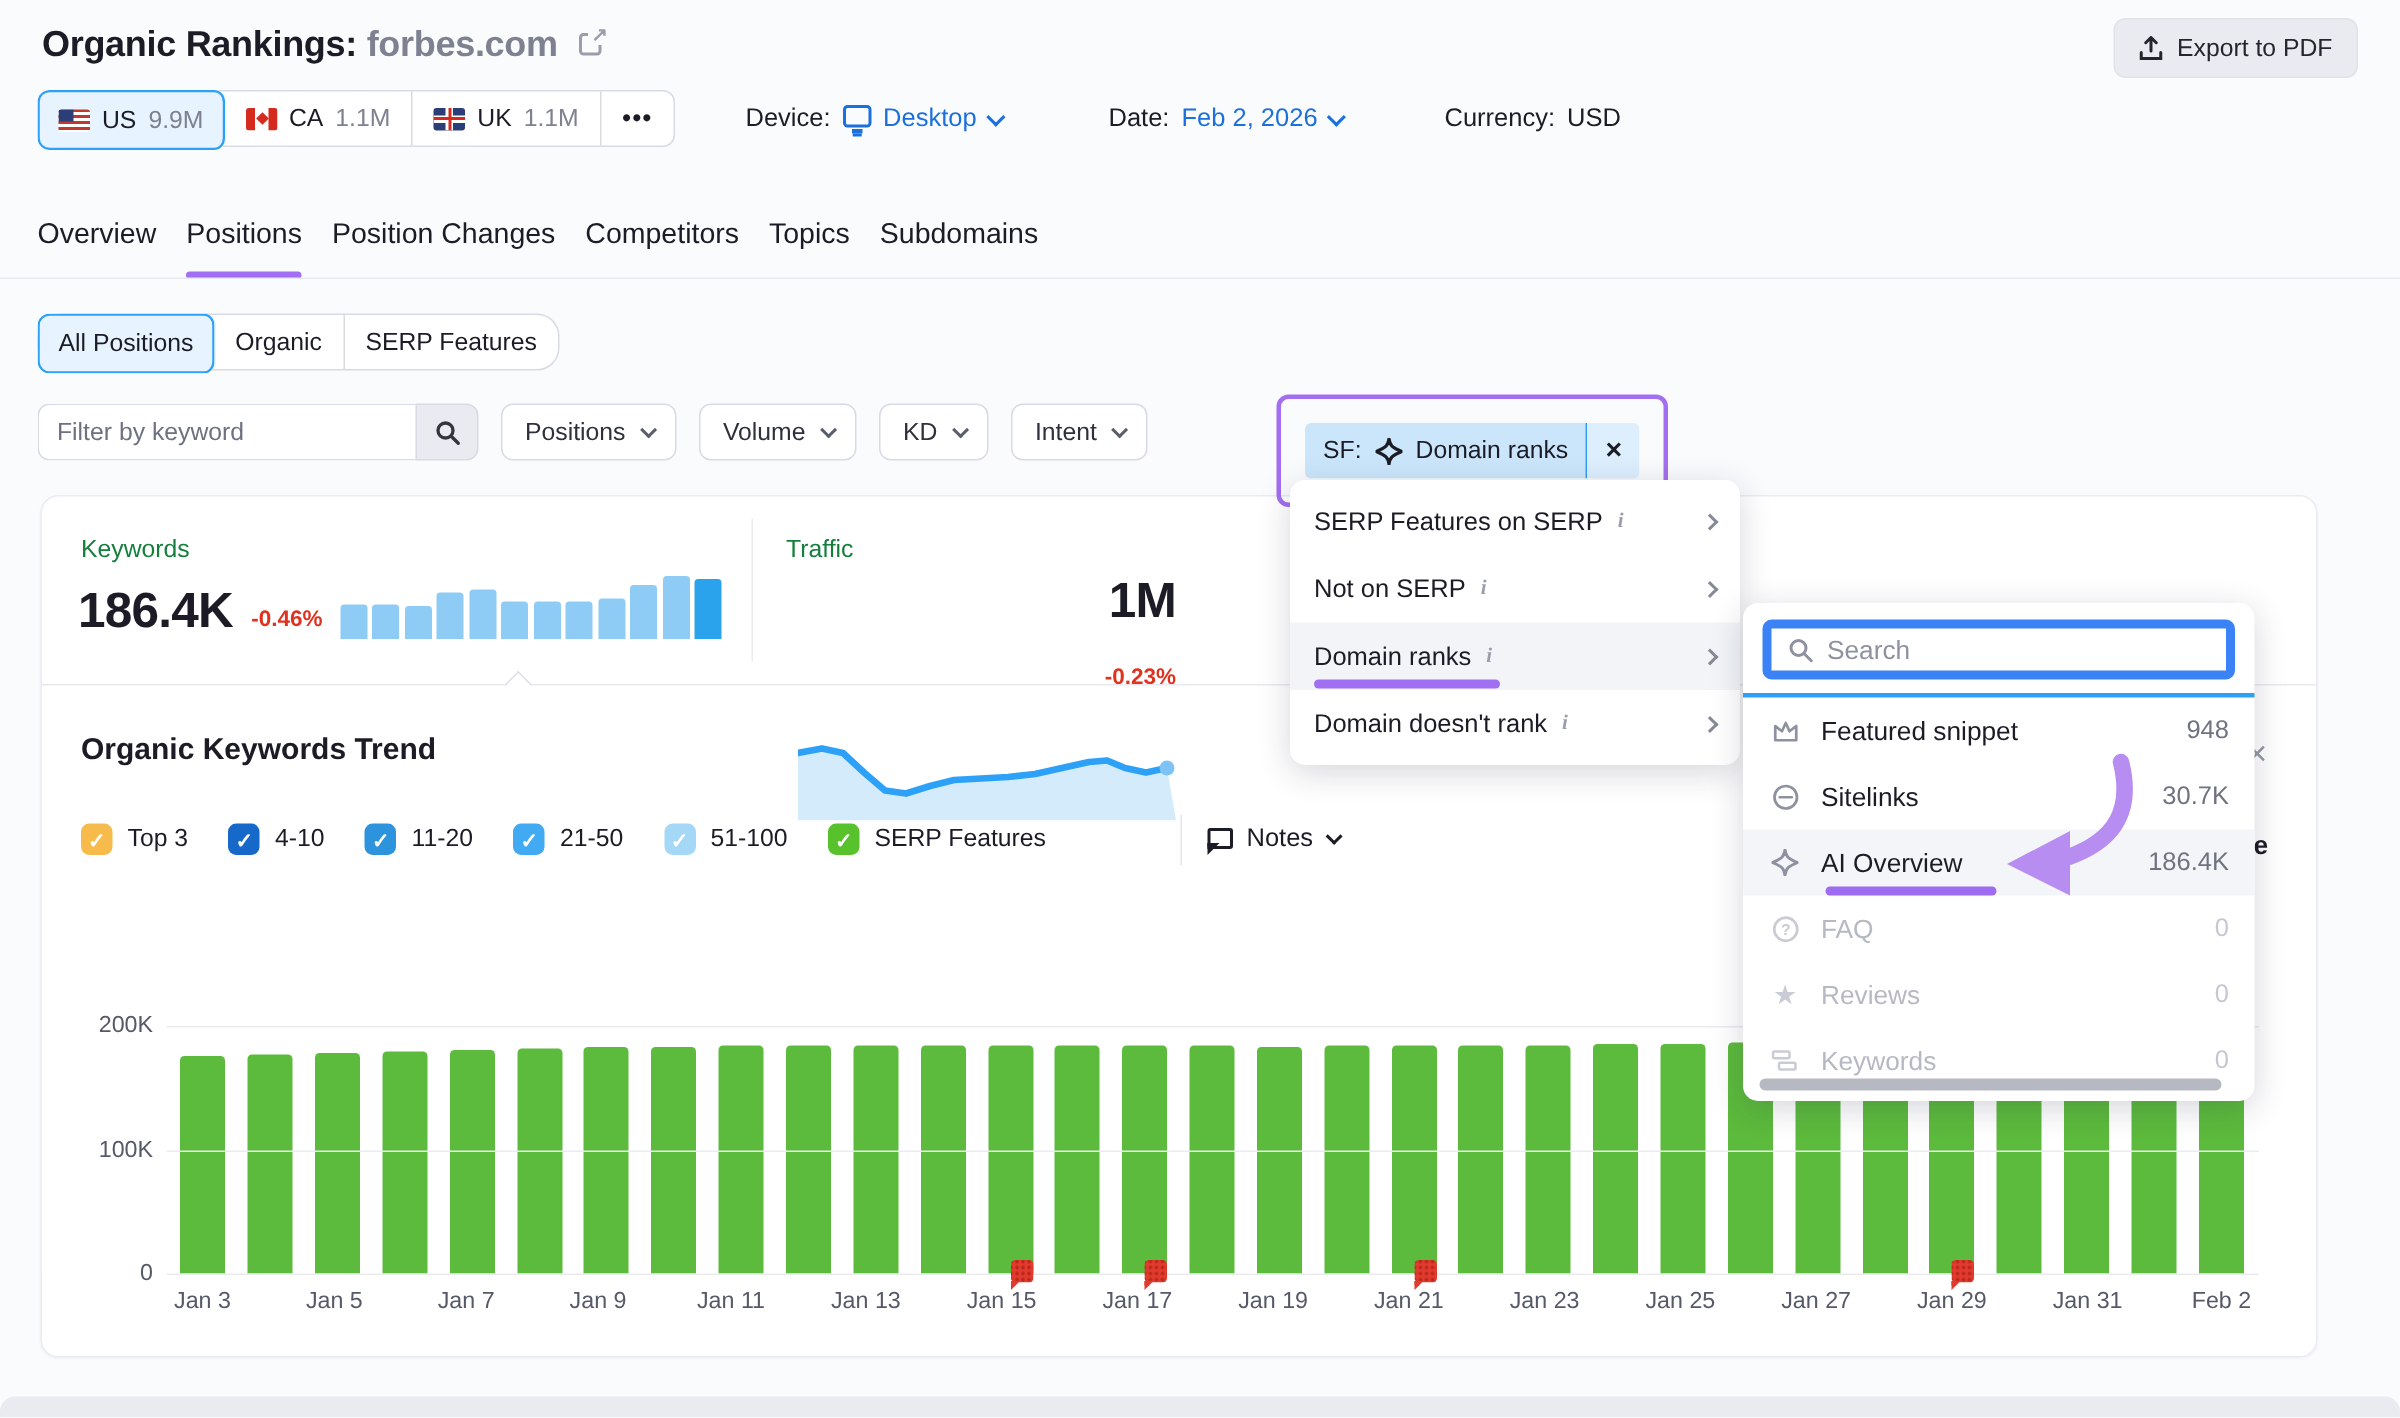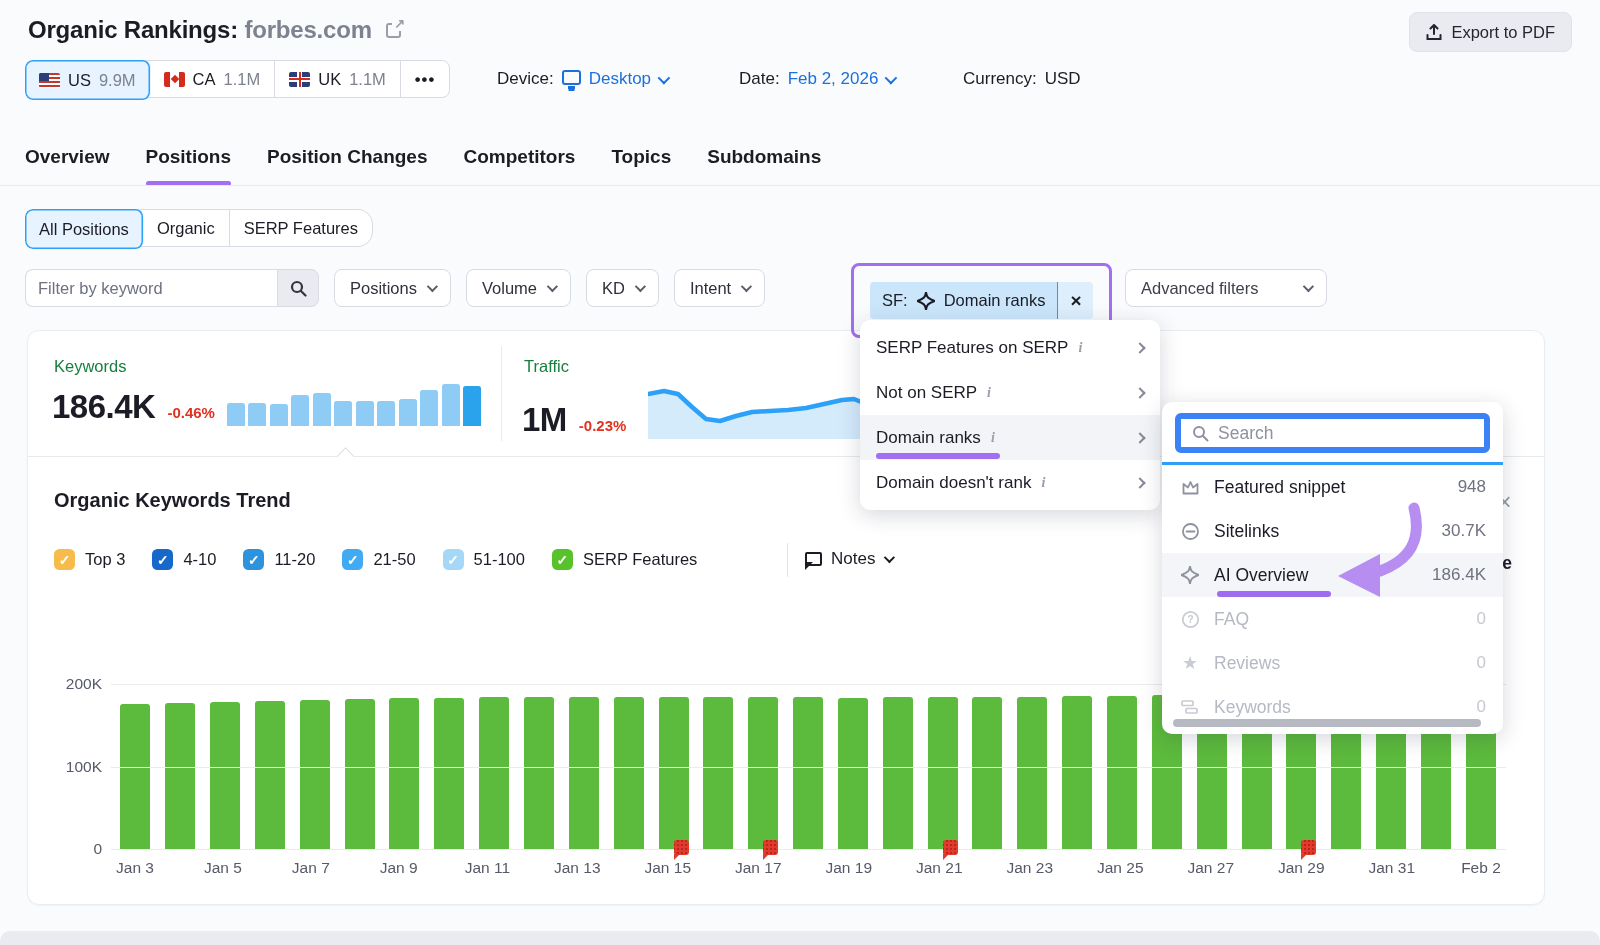--- a/index.html
+++ b/index.html
@@ -39,21 +39,21 @@
   .kv { display:flex; align-items:center; gap:8px; font-size:17px; height:38px; }
   .kv .lbl { color:#1b1c25; }
   .kv .val-blue { color:#1c70dc; font-weight:400; cursor:pointer; display:flex; align-items:center; gap:7px; }
   .chev { width:9px; height:9px; border-right:2.2px solid #5a5e6b; border-bottom:2.2px solid #5a5e6b; transform:rotate(45deg) translateY(-2px); display:inline-block; }
   .chev.blue { border-color:#1c70dc; }
   .chev.right { transform:rotate(-45deg); }
   .monitor-icon { width:19px; height:15px; border:2.2px solid #1c70dc; border-radius:3px; position:relative; margin-top:-4px; }
   .monitor-icon::after { content:""; position:absolute; left:3px; bottom:-6px; width:7px; height:2.5px; background:#1c70dc; box-shadow:0 2.5px 0 -0.5px #1c70dc; left:4px; }
 
   
-  .nav-row { left:25px; top:146px; display:flex; gap:36px; font-size:19px; font-weight:700; }
+  .nav-row { left:25px; top:146px; display:flex; gap:20px; font-size:19px; font-weight:400; }
   .nav-tab { position:relative; cursor:pointer; padding-bottom:18px; }
   .nav-tab.active::after { content:""; position:absolute; left:0; right:0; bottom:0; height:5px; border-radius:3px; background:#a16ff2; }
   .nav-border { left:0; right:0; top:185px; height:1px; background:#e8eaef; }
 
   
   .postabs { left:25px; top:209px;border-radius:15px; }
   .filter-row { top:269px; left:25px; display:flex; gap:15px; align-items:center; }
   .kw-wrap { display:flex; }
   .kw-input { width:252px; height:38px; border:1px solid #d8dbe4; border-right:none; border-radius:8px 0 0 8px; padding:0 12px; font-size:16.5px; font-family:"Liberation Sans",sans-serif; color:#1b1c25; background:#fff; }
   .kw-input::placeholder { color:#6d7180; }
@@ -246,24 +246,20 @@
             <path d="M9 0.5 C9.7 5 10.8 6.3 17.5 9 C10.8 11.7 9.7 13 9 17.5 C8.3 13 7.2 11.7 0.5 9 C7.2 6.3 8.3 5 9 0.5 Z" fill="none" stroke="#1b1c25" stroke-width="2.1" stroke-linejoin="round"></path>
           </svg>
         <span>Domain ranks</span>
       </div>
       <div class="sf-x">
           <span>×</span>
         </div>
     </div>
   </div>
 
-  <button class="abs drop-btn adv-btn">
-    <span>Advanced filters</span>
-    <span class="chev"></span>
-  </button>
 
   <div class="abs card">
 
     <div class="abs sum-label" style="left:26px; top:26px;">Keywords</div>
     <div class="abs" style="left:24px; top:50px; display:flex; align-items:flex-end; gap:12px;">
       <span class="big-num">186.4K</span>
       <span class="chg" style="padding-bottom:5px;">-0.46%</span>
       <div class="spark-bars" id="kw-spark">
           <i style="height: 52%;"></i>
           <i style="height: 52%;"></i>
@@ -275,21 +271,21 @@
           <i style="height: 55%;"></i>
           <i style="height: 60%;"></i>
           <i style="height: 80%;"></i>
           <i style="height: 93%;"></i>
           <i class="last" style="height: 88%;"></i>
         </div>
     </div>
     <div class="abs vdiv" style="left:473px; top:15px; height:95px;"></div>
 
     <div class="abs sum-label" style="left:496px; top:26px;">Traffic</div>
-    <div class="abs" style="left:494px; top:50px; display:flex; align-items:flex-end; gap:12px;">
+    <div class="abs" style="left:494px; top:50px; display:flex; align-items:flex-end; gap:24px;flex-direction:column;">
       <span class="big-num">1M</span>
       <span class="chg" style="padding-bottom:5px;">-0.23%</span>
       <svg id="traffic-spark" width="252" height="58" viewBox="0 0 252 58" style="margin-left:10px;">
           <path d="M0,13 L16,10 L30,13 L44,26 L58,38 L72,40 L88,35 L104,31 L122,30 L140,29 L158,27 L176,23 L194,19 L206,18 L218,23 L232,26 L246,23 L252,58 L0,58 Z" fill="#d4ebfc"></path>
           <path d="M0,13 L16,10 L30,13 L44,26 L58,38 L72,40 L88,35 L104,31 L122,30 L140,29 L158,27 L176,23 L194,19 L206,18 L218,23 L232,26 L246,23" fill="none" stroke="#2da1f8" stroke-width="4.5" stroke-linejoin="round" stroke-linecap="round"></path>
           <circle cx="246" cy="23" r="5" fill="#7ec3f5"></circle>
         </svg>
     </div>
     <div class="abs vdiv" style="left:878px; top:15px; height:95px;"></div>
     <div class="abs hdiv"></div>

